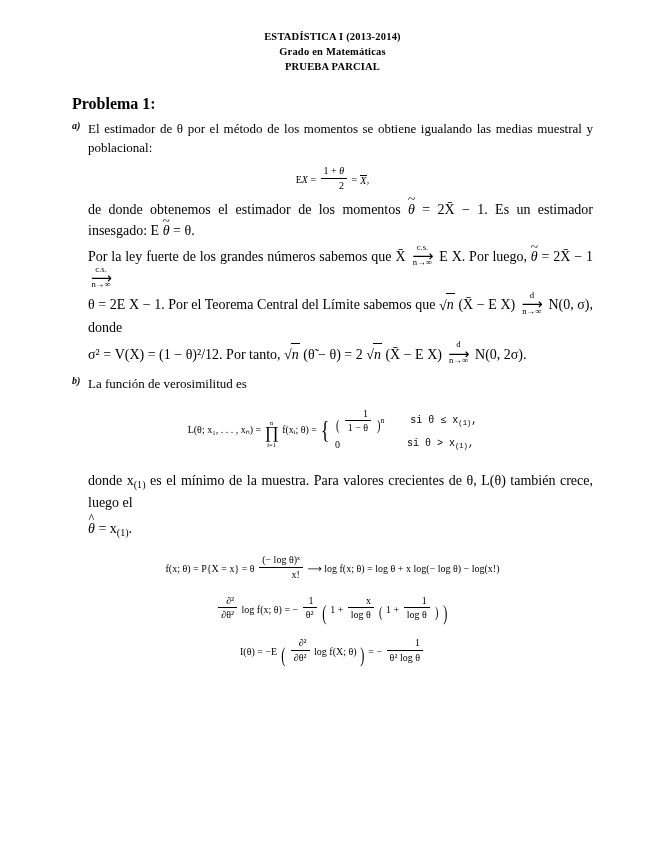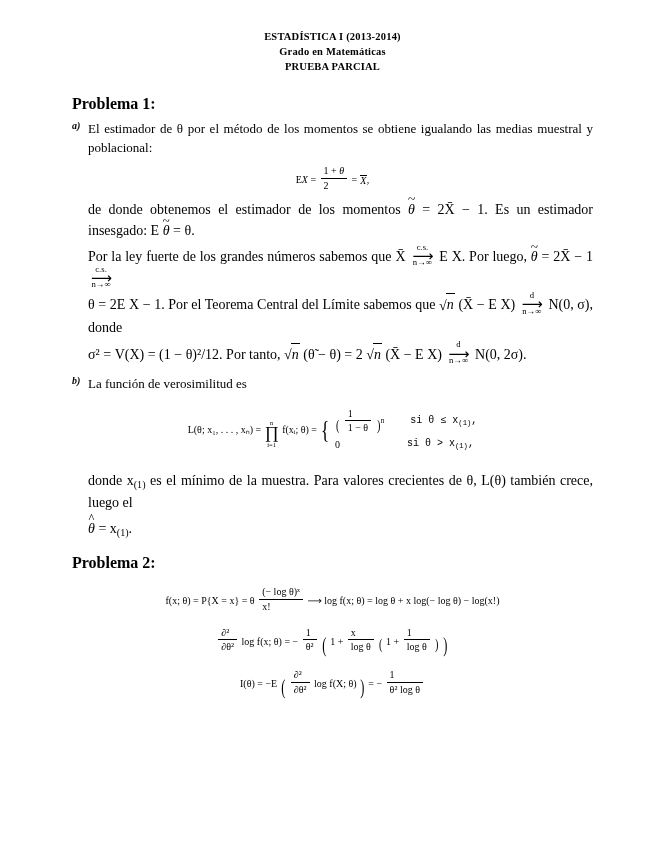--- a/index.html
+++ b/index.html
@@ -71,21 +71,21 @@
     text-align: center;
     font-size: 10px;
   }
   
   .mi { font-family: "Liberation Serif", serif; font-style: italic; }
   .mr { font-family: "Liberation Serif", serif; font-style: normal; }
   .bb { font-family: "Liberation Serif", serif; font-style: normal; }
   .frac {
     display: inline-block;
     vertical-align: -0.52em;
-    text-align: left;
+    text-align: right;
     margin: 0 2px;
   }
   .frac .num { display: block; padding: 0 3px; border-bottom: 0.8px solid #000; line-height: 1.25; }
   .frac .den { display: block; padding: 0 3px; line-height: 1.3; }
   .sub { font-size: 0.72em; vertical-align: -0.28em; }
   .sup { font-size: 0.72em; vertical-align: 0.46em; }
   .ovl { border-top: 0.8px solid #000; display: inline-block; line-height: 1.05; padding: 0 0.5px;}
   .tilde-wrap { position: relative; display: inline-block; }
   .tilde-wrap .tl { position: absolute; top: -0.72em; left: 50%; transform: translateX(-50%); font-size: 0.95em; }
   .hat-wrap { position: relative; display: inline-block; }
@@ -279,21 +279,20 @@
 
   <div class="para" style="margin-top:14px;">
     <span>donde x</span><span class="sub">(1)</span>
     <span>es el mínimo de la muestra. Para valores crecientes de θ, L(θ) también crece, luego el</span>
   </div>
   <div class="para">
     <span class="hat-wrap"><span class="ht">^</span><span class="mi">θ</span></span>
     <span>= x</span><span class="sub">(1)</span><span>.</span>
   </div>
 
-  <div class="section-title" style="margin-top:14px;">Problema 2:</div>
 
   <div class="eqline" style="margin-top:14px;">
     <span>f(x; θ) = P{X = x} = θ</span>
     <span class="frac">
       <span class="num">(− log θ)ˣ</span>
       <span class="den">x!</span>
     </span>
     <span>⟶</span>
     <span>log f(x; θ) = log θ + x log(− log θ) − log(x!)</span>
   </div>

